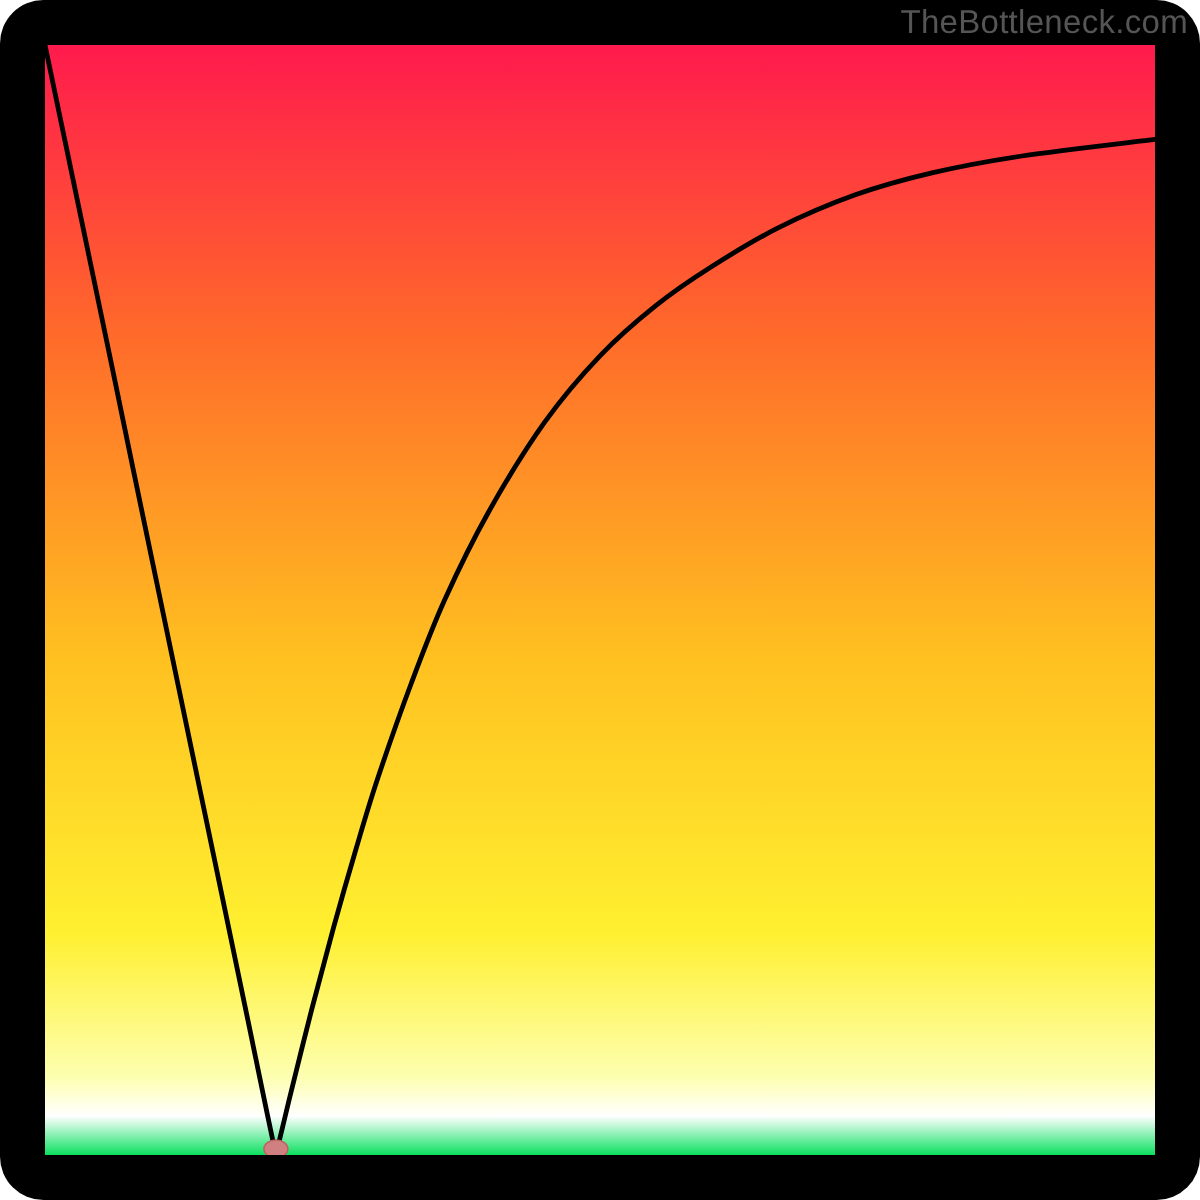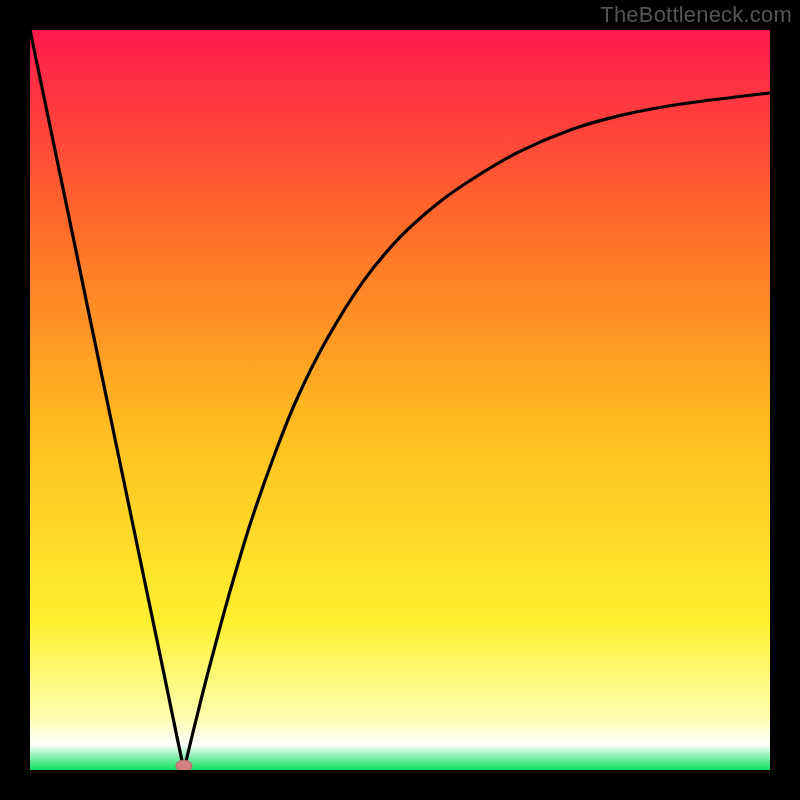--- a/index.html
+++ b/index.html
@@ -9,20 +9,21 @@
     height: 800px;
     overflow: hidden;
     background: #fff;
     font-family: Arial, Helvetica, sans-serif;
   }
   .chart-container {
     position: relative;
     width: 800px;
     height: 800px;
     background: #000;
+    border-radius: 29px;
   }
   .plot-area {
     position: absolute;
     left: 30px;
     top: 30px;
     width: 740px;
     height: 740px;
   }
   .attribution {
     position: absolute;

